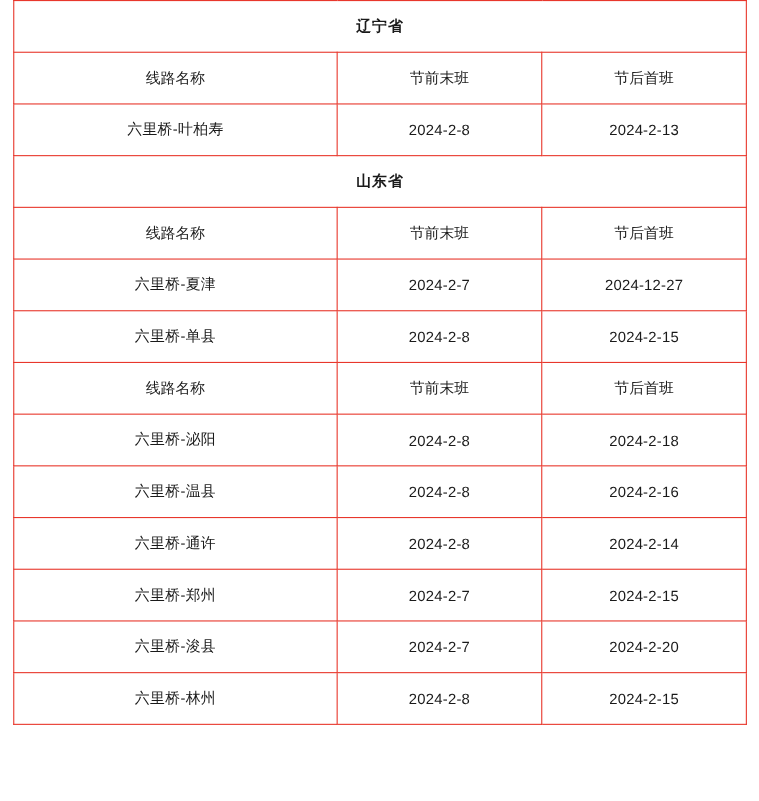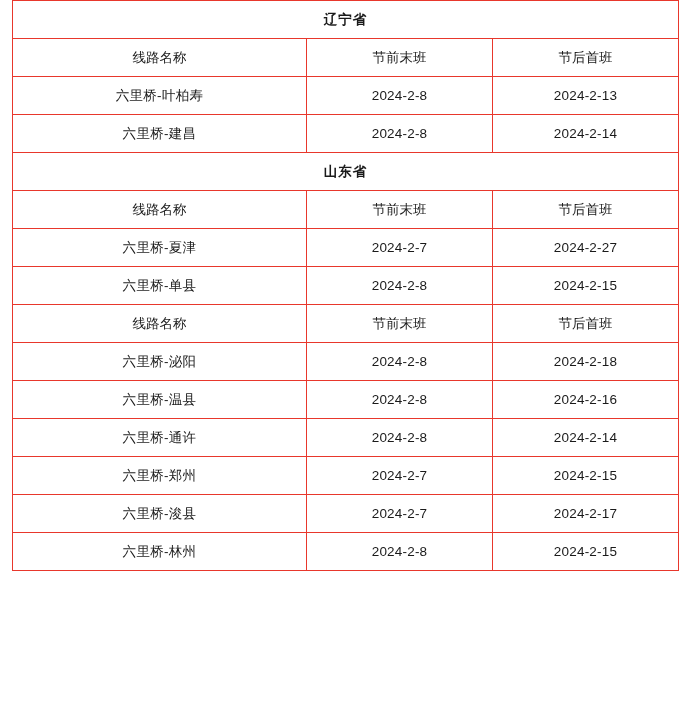--- a/index.html
+++ b/index.html
@@ -23,21 +23,21 @@
     width: 666px;
     border-collapse: collapse;
     table-layout: fixed;
   }
   table.schedule td {
     border: 1px solid #e8372c;
     font-size: 13.5px;
     text-align: center;
     vertical-align: middle;
     height: 38px;
-    padding: 0 4px;
+    padding: 14px 4px;
     box-sizing: border-box;
     color: #1a1a1a;
     background: #ffffff;
   }
   td.province {
     background: #d9d9d9;
     font-weight: bold;
     font-size: 14px;
     height: 33px;
     letter-spacing: 1px;
@@ -76,36 +76,31 @@
           <td class="header">线路名称</td>
           <td class="header">节前末班</td>
           <td class="header">节后首班</td>
         </tr>
         <tr>
           <td class="route">六里桥-叶柏寿</td>
           <td class="date">2024-2-8</td>
           <td class="date">2024-2-13</td>
         </tr>
         <tr>
-          <td class="route">六里桥-建昌</td>
-          <td class="date">2024-2-8</td>
-          <td class="date">2024-2-14</td>
-        </tr>
-        <tr>
           <td class="province" colspan="3">山东省</td>
         </tr>
         <tr>
           <td class="header">线路名称</td>
           <td class="header">节前末班</td>
           <td class="header">节后首班</td>
         </tr>
         <tr>
           <td class="route">六里桥-夏津</td>
           <td class="date">2024-2-7</td>
-          <td class="date">2024-2-27</td>
+          <td class="date">2024-12-27</td>
         </tr>
         <tr>
           <td class="route">六里桥-单县</td>
           <td class="date">2024-2-8</td>
           <td class="date">2024-2-15</td>
         </tr>
         <tr>
           <td class="header">线路名称</td>
           <td class="header">节前末班</td>
           <td class="header">节后首班</td>
@@ -126,21 +121,21 @@
           <td class="date">2024-2-14</td>
         </tr>
         <tr>
           <td class="route">六里桥-郑州</td>
           <td class="date">2024-2-7</td>
           <td class="date">2024-2-15</td>
         </tr>
         <tr>
           <td class="route">六里桥-浚县</td>
           <td class="date">2024-2-7</td>
-          <td class="date">2024-2-17</td>
+          <td class="date">2024-2-20</td>
         </tr>
         <tr>
           <td class="route">六里桥-林州</td>
           <td class="date">2024-2-8</td>
           <td class="date">2024-2-15</td>
         </tr>
       </tbody>
   </table>
 </div>
 

